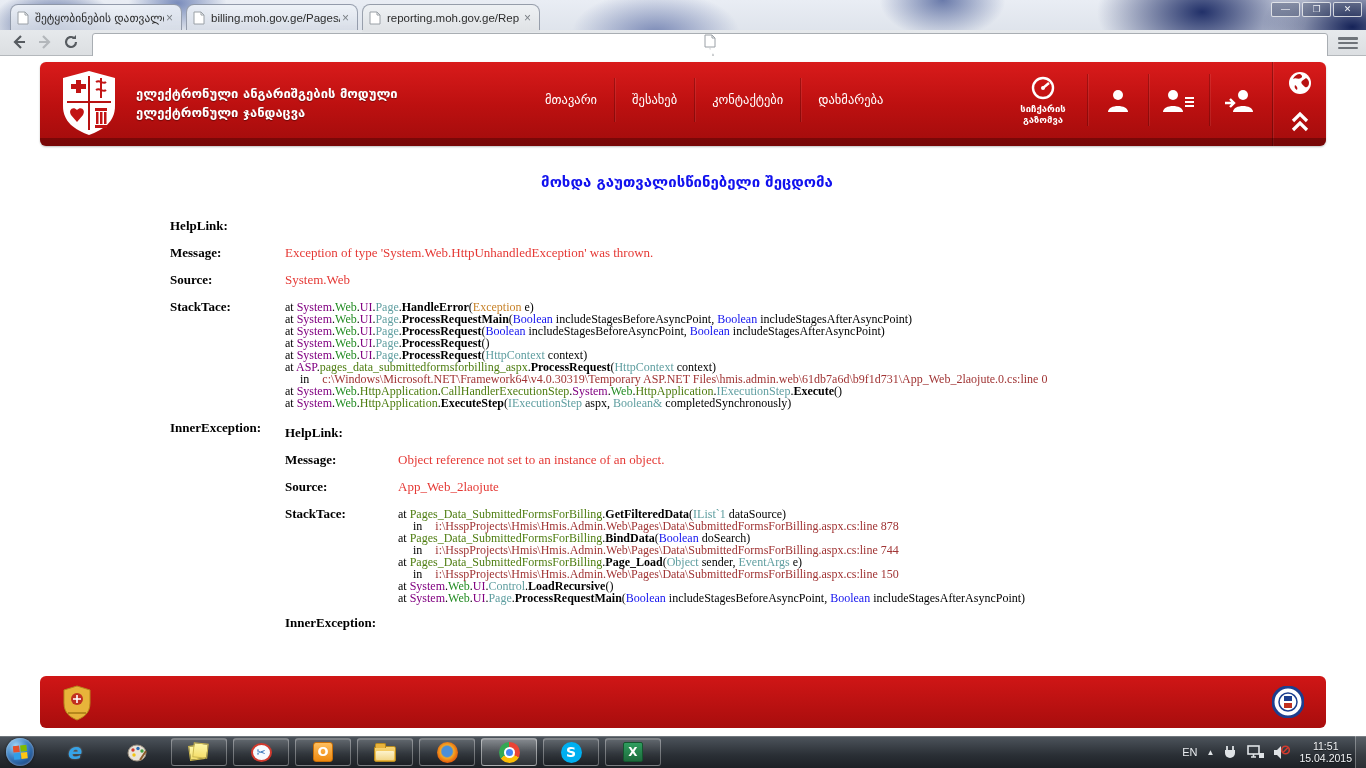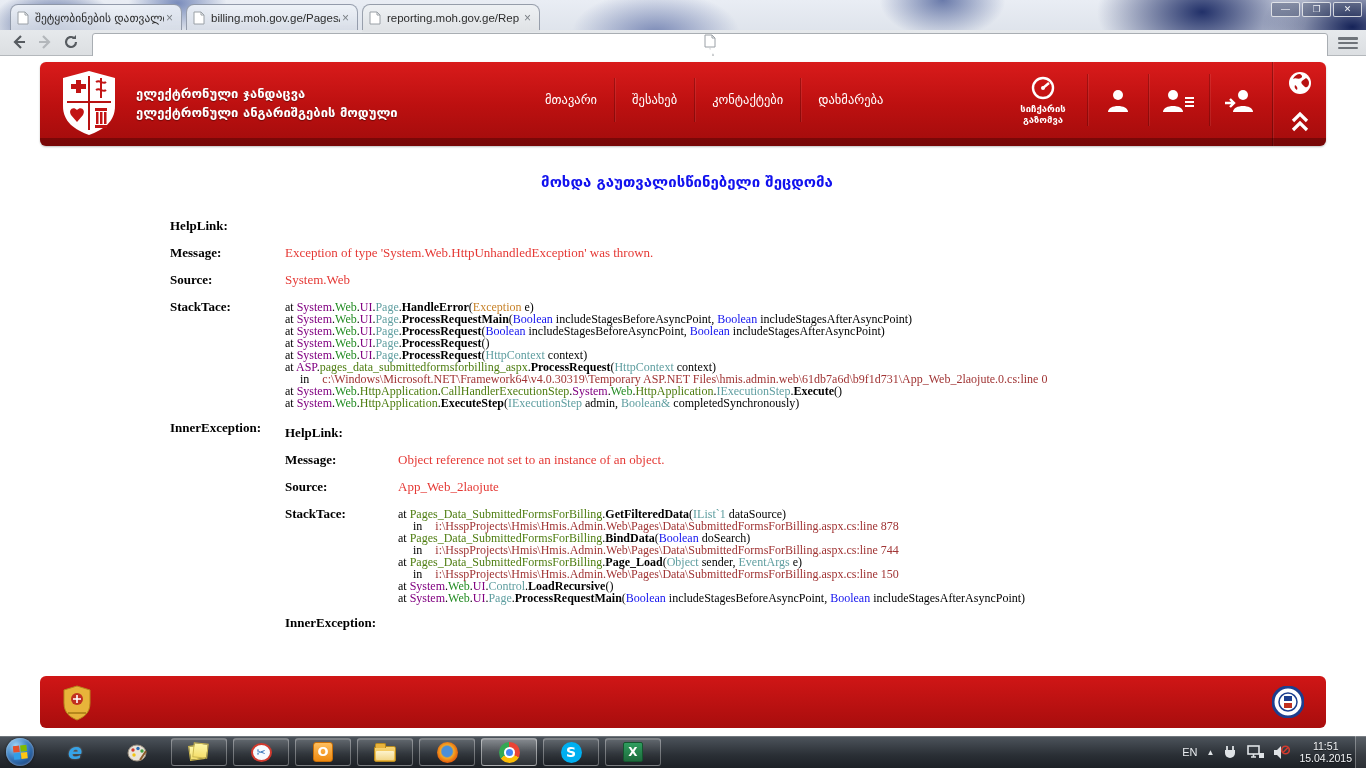--- a/index.html
+++ b/index.html
@@ -247,22 +247,22 @@
           <path d="M41 8 v20 M36 12 c4 -3 7 3 10 0 M36 20 c4 -3 7 3 10 0" stroke="#c21414" stroke-width="2" fill="none"></path>
           <path d="M17 40 c-4 -4 -9 0 -6 5 l6 7 l6 -7 c3 -5 -2 -9 -6 -5 z" fill="#c21414"></path>
           <rect x="35" y="38" width="12" height="3" fill="#c21414"></rect>
             <rect x="36" y="42" width="2.5" height="12" fill="#c21414"></rect>
             <rect x="40" y="42" width="2.5" height="12" fill="#c21414"></rect>
             <rect x="44" y="42" width="2.5" height="12" fill="#c21414"></rect>
             <rect x="35" y="55" width="12" height="3" fill="#c21414"></rect>
         </svg>
       </div>
       <div class="site-title">
+        <div>ელექტრონული ანგარიშგების მოდული</div>
         <div>ელექტრონული ჯანდაცვა</div>
-        <div>ელექტრონული ანგარიშგების მოდული</div>
       </div>
       <div class="main-nav">
         <span class="nav-item">მთავარი</span>
         <span class="nav-item">შესახებ</span>
         <span class="nav-item">კონტაქტები</span>
         <span class="nav-item">დახმარება</span>
       </div>
       <div class="header-tools">
         <div class="speed-block">
           <svg width="26" height="26" viewBox="0 0 26 26">
@@ -335,21 +335,21 @@
           <span class="lbl">StackTace:</span>
           <span class="stack">
               <div class="stack-line"><span>at </span><span class="c-p">System</span><span>.</span><span class="c-g">Web</span><span>.</span><span class="c-p">UI</span><span>.</span><span class="c-t">Page</span><span>.</span><span class="c-m">HandleError</span><span>(</span><span class="c-o">Exception</span><span> e)</span></div>
               <div class="stack-line"><span>at </span><span class="c-p">System</span><span>.</span><span class="c-g">Web</span><span>.</span><span class="c-p">UI</span><span>.</span><span class="c-t">Page</span><span>.</span><span class="c-m">ProcessRequestMain</span><span>(</span><span class="c-b">Boolean</span><span> includeStagesBeforeAsyncPoint, </span><span class="c-b">Boolean</span><span> includeStagesAfterAsyncPoint)</span></div>
               <div class="stack-line"><span>at </span><span class="c-p">System</span><span>.</span><span class="c-g">Web</span><span>.</span><span class="c-p">UI</span><span>.</span><span class="c-t">Page</span><span>.</span><span class="c-m">ProcessRequest</span><span>(</span><span class="c-b">Boolean</span><span> includeStagesBeforeAsyncPoint, </span><span class="c-b">Boolean</span><span> includeStagesAfterAsyncPoint)</span></div>
               <div class="stack-line"><span>at </span><span class="c-p">System</span><span>.</span><span class="c-g">Web</span><span>.</span><span class="c-p">UI</span><span>.</span><span class="c-t">Page</span><span>.</span><span class="c-m">ProcessRequest</span><span>()</span></div>
               <div class="stack-line"><span>at </span><span class="c-p">System</span><span>.</span><span class="c-g">Web</span><span>.</span><span class="c-p">UI</span><span>.</span><span class="c-t">Page</span><span>.</span><span class="c-m">ProcessRequest</span><span>(</span><span class="c-t">HttpContext</span><span> context)</span></div>
               <div class="stack-line"><span>at </span><span class="c-p">ASP</span><span>.</span><span class="c-r">pages_data_submittedformsforbilling_aspx</span><span>.</span><span class="c-m">ProcessRequest</span><span>(</span><span class="c-t">HttpContext</span><span> context)</span></div>
               <div class="stack-line indent"><span>in  </span><span class="c-d">c:\Windows\Microsoft.NET\Framework64\v4.0.30319\Temporary ASP.NET Files\hmis.admin.web\61db7a6d\b9f1d731\App_Web_2laojute.0.cs:line 0</span></div>
               <div class="stack-line"><span>at </span><span class="c-p">System</span><span>.</span><span class="c-g">Web</span><span>.</span><span class="c-r">HttpApplication</span><span>.</span><span class="c-r">CallHandlerExecutionStep</span><span>.</span><span class="c-p">System</span><span>.</span><span class="c-g">Web</span><span>.</span><span class="c-r">HttpApplication</span><span>.</span><span class="c-t">IExecutionStep</span><span>.</span><span class="c-m">Execute</span><span>()</span></div>
-              <div class="stack-line"><span>at </span><span class="c-p">System</span><span>.</span><span class="c-g">Web</span><span>.</span><span class="c-r">HttpApplication</span><span>.</span><span class="c-m">ExecuteStep</span><span>(</span><span class="c-t">IExecutionStep</span><span> admin, </span><span class="c-t">Boolean&amp;</span><span> completedSynchronously)</span></div>
+              <div class="stack-line"><span>at </span><span class="c-p">System</span><span>.</span><span class="c-g">Web</span><span>.</span><span class="c-r">HttpApplication</span><span>.</span><span class="c-m">ExecuteStep</span><span>(</span><span class="c-t">IExecutionStep</span><span> aspx, </span><span class="c-t">Boolean&amp;</span><span> completedSynchronously)</span></div>
             </span>
         </div>
         <div class="row">
           <span class="lbl">InnerException:</span>
           <div class="inner-table">
             <div class="row">
               <span class="lbl">HelpLink:</span>
               <span class="val"></span>
             </div>
             <div class="row">

